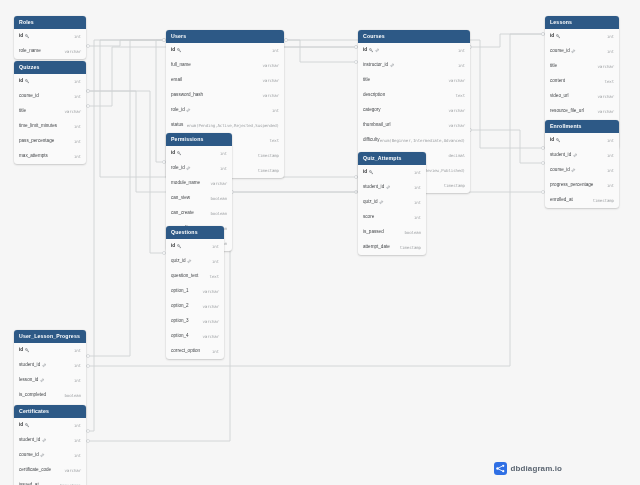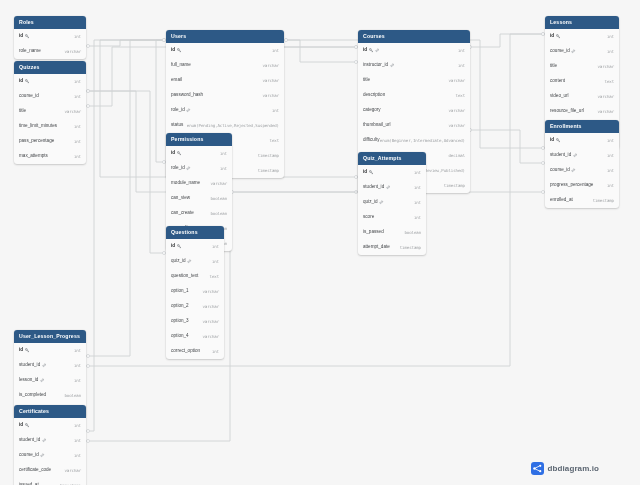--- a/index.html
+++ b/index.html
@@ -12,21 +12,20 @@
     background: #f6f6f6;
     font-family: "Liberation Sans", sans-serif;
     overflow: hidden;
     position: relative;
   }
   #canvas {
     position: absolute;
     inset: 0;
     width: 572px;
     height: 485px;
-    padding-left: 37px;
   }
   #edges {
     position: absolute;
     left: 0; top: 0;
     width: 640px;
     height: 485px;
     pointer-events: none;
   }
   .tbl {
     position: absolute;

